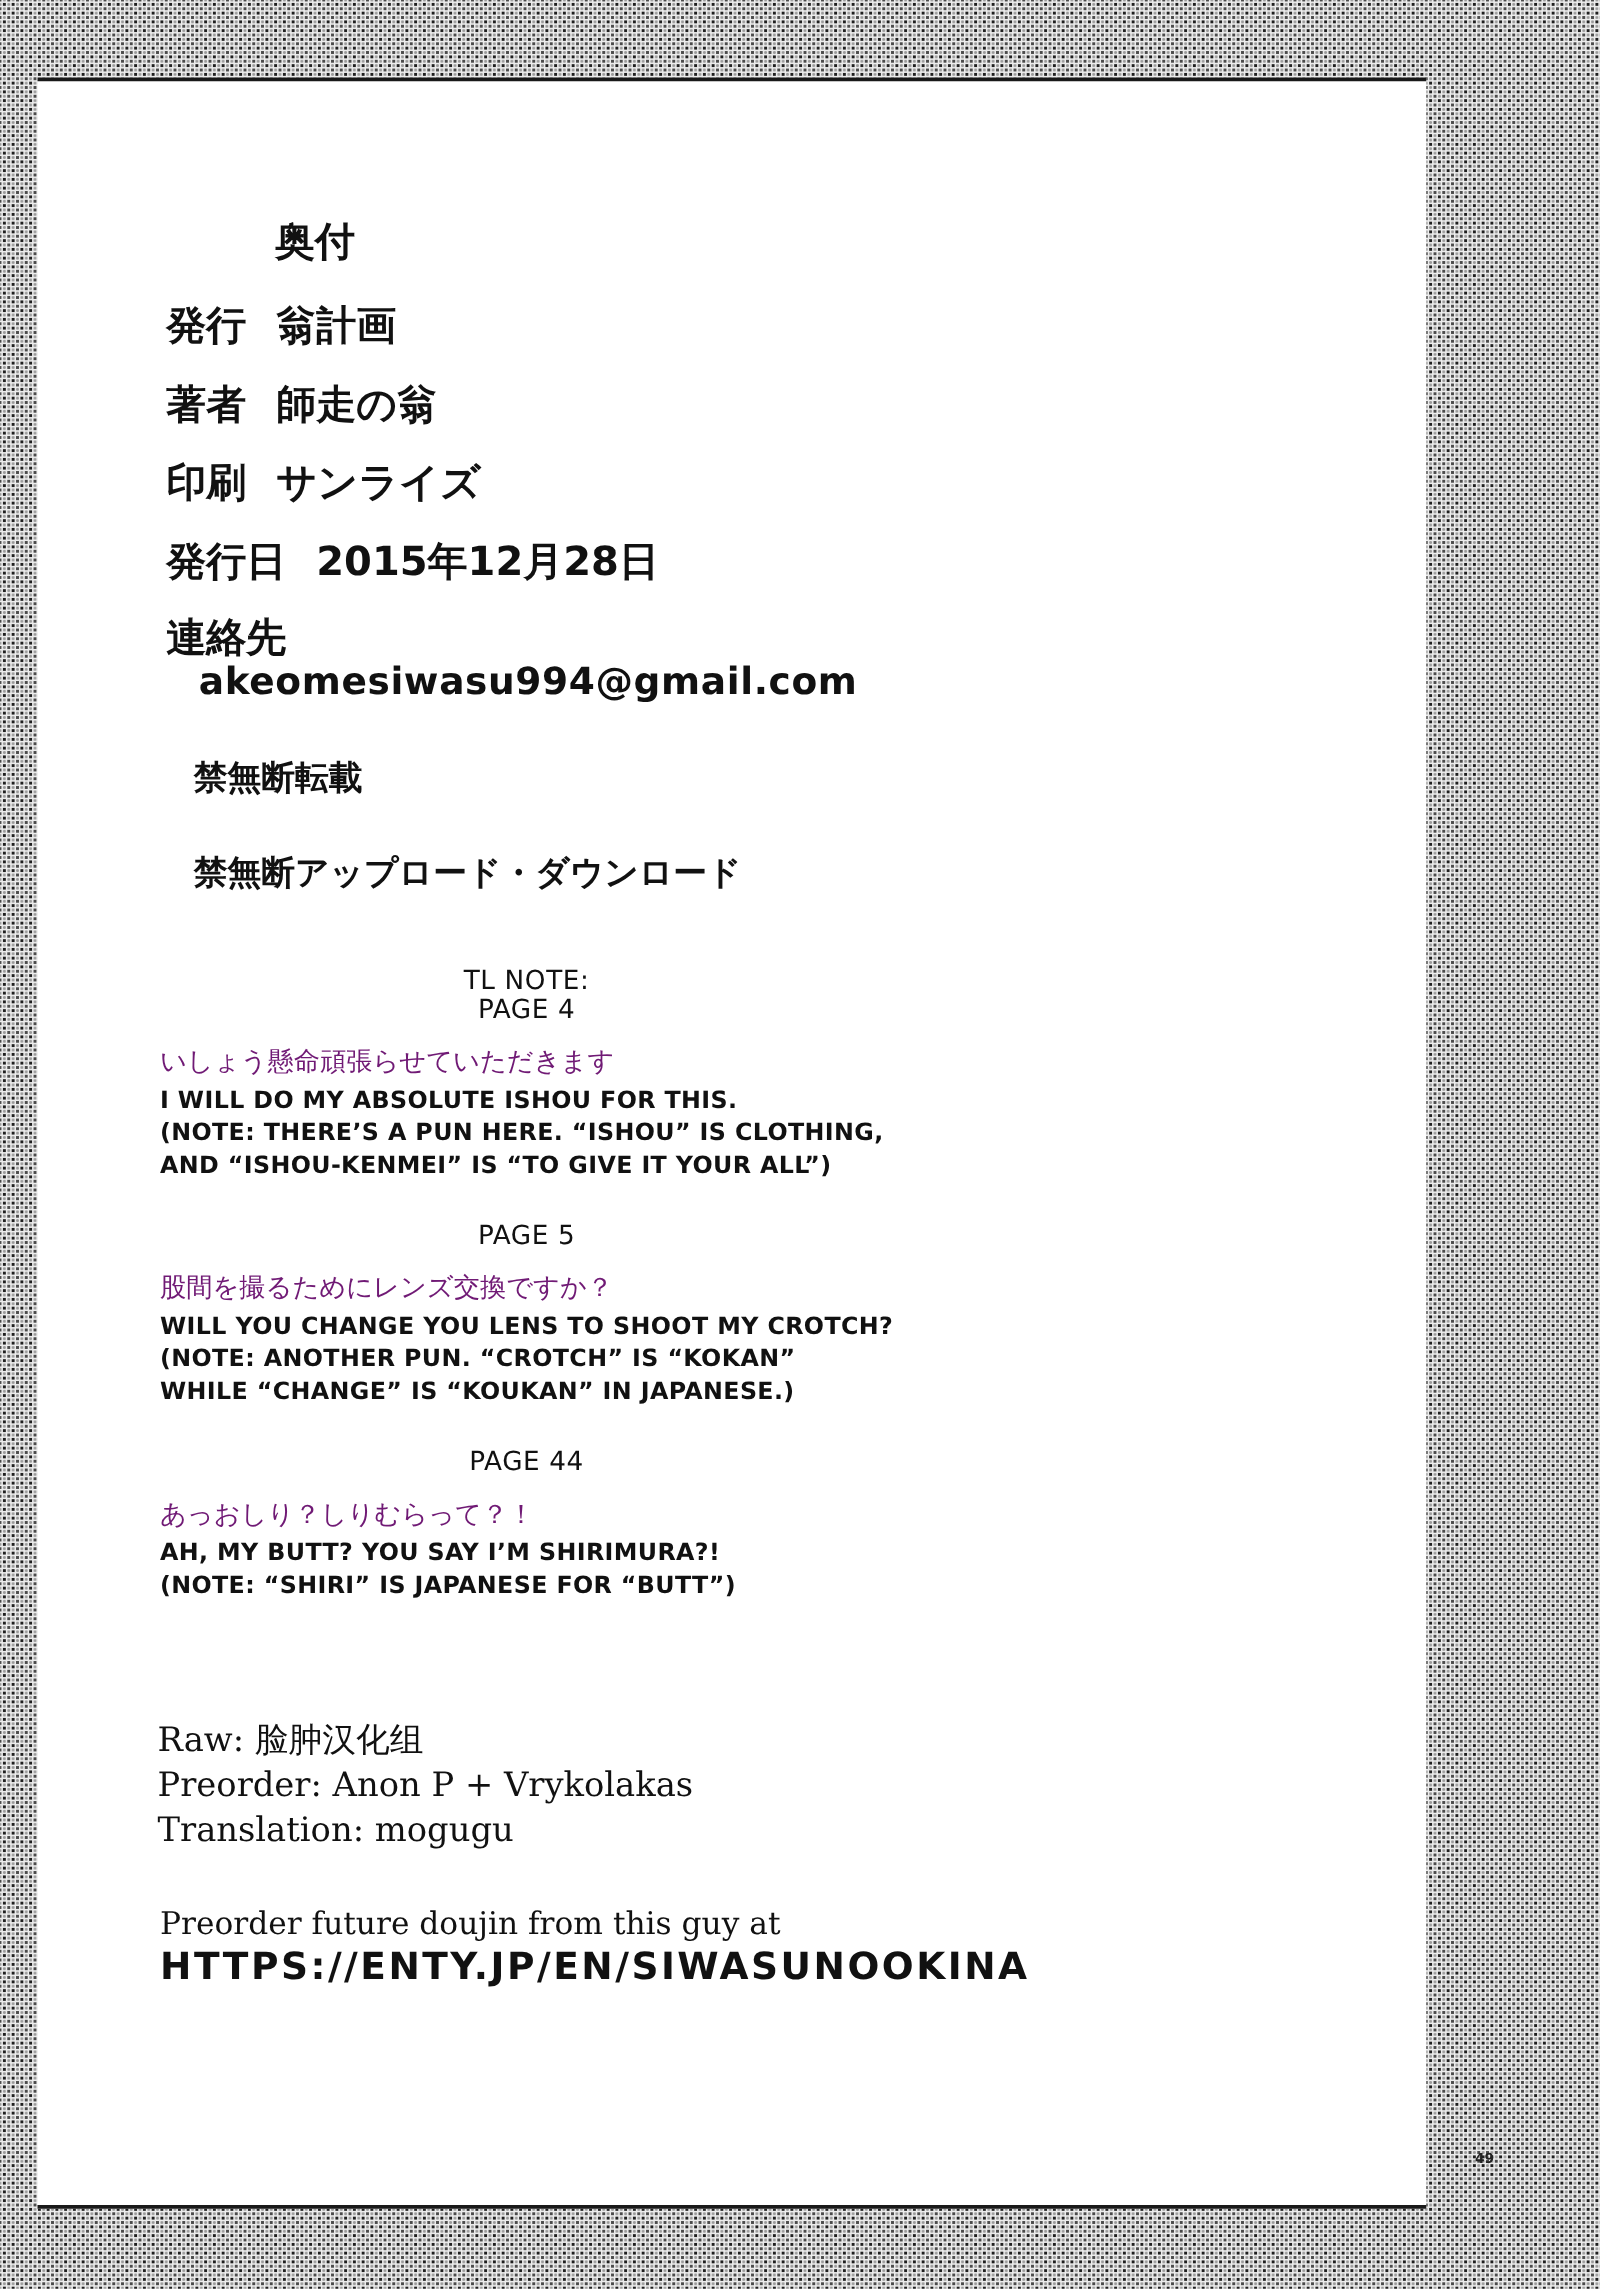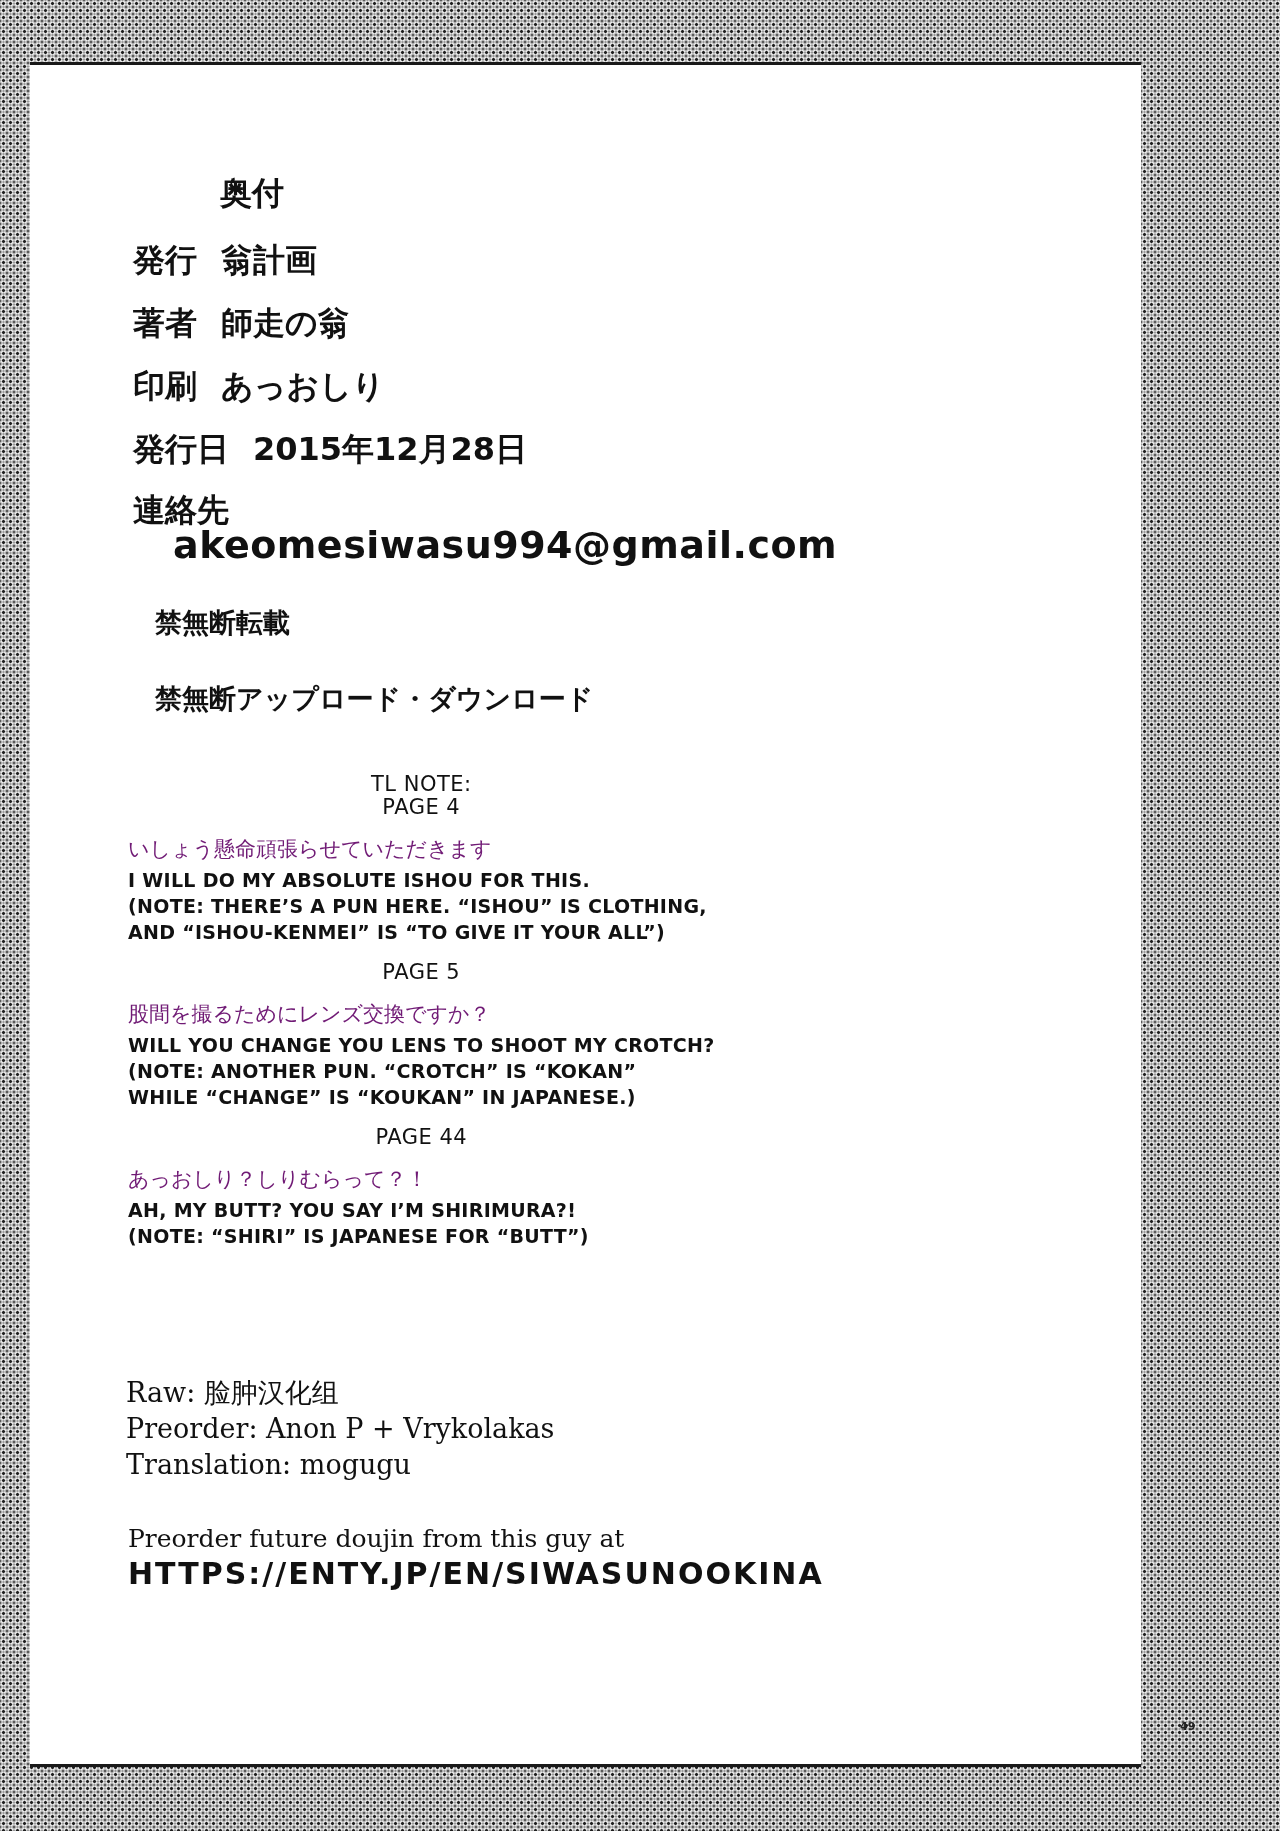--- a/index.html
+++ b/index.html
@@ -33,31 +33,31 @@
   
   .sec-colophon {
     position: absolute; left: 103px; top: 108px;
     font-weight: bold;
     font-family: "DejaVu Sans", sans-serif;
   }
   .colophon-title { font-size: 32px; line-height: 40px; margin-left: 87px; margin-bottom: 27px; }
   .colophon-row { display: flex; gap: 24px; font-size: 32px; line-height: 40px; margin-bottom: 23px; }
   .colophon-row .lbl { min-width: 64px; }
   .contact-label { font-size: 32px; line-height: 36px; margin-top: 3px; }
-  .contact-email { font-size: 38px; line-height: 35px; margin-left: 40px; letter-spacing: 0.5px; text-align: center; }
+  .contact-email { font-size: 30px; line-height: 35px; margin-left: 26px; letter-spacing: 0.5px; text-align: center; }
   .notices { margin-top: 35px; margin-left: 22px; }
   .notice-line { font-size: 27px; line-height: 32px; margin-top: 44px; }
 
   
   .sec-tl {
     position: absolute; left: 98px; top: 708px;
     font-family: "DejaVu Sans", sans-serif;
   }
   .tl-heading, .page-label { font-size: 21px; line-height: 23px; font-weight: normal; letter-spacing: 0.5px; text-align: center; }
-  .note-sec + .note-sec { margin-top: 16px; }
+  .note-sec + .note-sec { margin-top: 32px; }
   .jp-line { font-size: 21px; line-height: 25px; margin-top: 18px; font-weight: normal; color: #701a75; }
   .en-line { font-size: 19px; line-height: 26px; font-weight: bold; letter-spacing: 0.3px; }
   .en-line.first { margin-top: 5px; }
 
   
   .sec-credits {
     position: absolute; left: 96px; top: 1310px;
     font-family: "DejaVu Serif", serif;
   }
   .credit-line { font-size: 27px; line-height: 36px; }
@@ -86,21 +86,21 @@
       <div class="colophon-row">
         <span class="lbl">発行</span>
         <span class="val">翁計画</span>
       </div>
       <div class="colophon-row">
         <span class="lbl">著者</span>
         <span class="val">師走の翁</span>
       </div>
       <div class="colophon-row">
         <span class="lbl">印刷</span>
-        <span class="val">あっおしり</span>
+        <span class="val">サンライズ</span>
       </div>
       <div class="colophon-row">
         <span class="lbl">発行日</span>
         <span class="val">2015年12月28日</span>
       </div>
 
       <p class="contact-label">連絡先</p>
       <p class="contact-email">akeomesiwasu994@gmail.com</p>
 
       <div class="notices">

